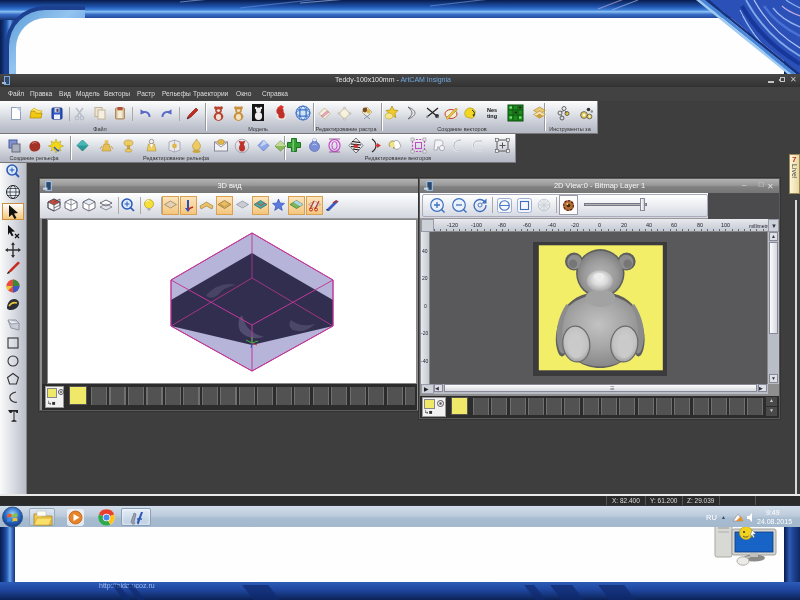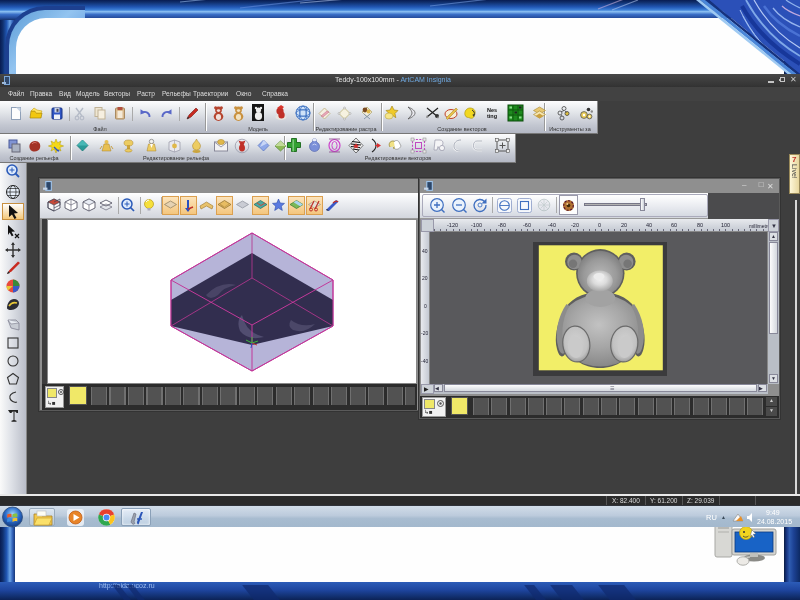--- a/index.html
+++ b/index.html
@@ -480,20 +480,21 @@
           </svg>
         <svg class="abs" style="left:5px;top:226px" width="17" height="17">
             <path d="M11 3C6 4 4 7 5 9.5s4 4.5 7 3.5" fill="none" stroke="#333" stroke-width="1.2"></path>
           </svg>
         <svg class="abs" style="left:5px;top:244px" width="17" height="17">
             <path d="M3 3h10v3h-1.5c-.5-1-1-1.5-2-1.5V13l2 .8v1H6.5v-1l2-.8V4.5c-1 0-1.5.5-2 1.5H5z" fill="#222"></path>
           </svg>
         <div class="abs" style="left:3px;top:263px;width:20px;height:60px"></div>
       </div>
       <div class="abs win" id="win3d" style="left:39px;top:15px;width:381px;height:233px">
+        <div class="wtitle">3D вид</div>
         <svg class="abs" style="left:3px;top:2px" width="10" height="11" viewBox="0 0 9 10">
             <rect x="2" y="0" width="6" height="9" fill="#9ec3ea"></rect>
             <rect x="3" y="1" width="4" height="7" fill="#2c4668"></rect>
             <rect x="0" y="6" width="4" height="2" fill="#c8d8ea"></rect>
           </svg>
         <div class="wtool" style="left:0;top:14px;width:379px;height:26px">
           <svg class="abs" style="left:6px;top:4px" width="17" height="17">
               <path d="M8 2l6 3v6l-6 3-6-3V5z" fill="#f8f8f8" stroke="#445" stroke-width=".8"></path>
               <path d="M8 2l6 3-6 3-6-3z" fill="#c84a38" stroke="#445" stroke-width=".7"></path>
               <path d="M8 8v6M2 5v6l6 3m0-9l6-3v6l-6 3" fill="none" stroke="#445" stroke-width=".7"></path>
@@ -594,20 +595,21 @@
                 <circle cx="4" cy="4" r="2.5" fill="none" stroke="#555"></circle>
                 <circle cx="4" cy="4" r="1" fill="#555"></circle>
               </svg>
             <span class="abs" style="left:1px;top:12px;font-size:6px;color:#333">↳■</span>
           </div>
           <div class="abs" style="left:27px;top:2px;width:18px;height:19px;background:#f0e868;border:1px solid #555"></div>
           <div class="abs" style="left:49px;top:3px;width:324px;height:18px;background:repeating-linear-gradient(90deg,#707070 0,#707070 1px,#525252 1px,#525252 15px,#707070 15px,#707070 16px,#2c2c2c 16px,#2c2c2c 18.5px)"></div>
         </div>
       </div>
       <div class="abs win" id="win2d" style="left:419px;top:15px;width:361px;height:241px">
+        <div class="wtitle">2D View:0 - Bitmap Layer 1</div>
         <svg class="abs" style="left:4px;top:2px" width="10" height="11" viewBox="0 0 9 10">
             <rect x="2" y="0" width="6" height="9" fill="#9ec3ea"></rect>
             <rect x="3" y="1" width="4" height="7" fill="#2c4668"></rect>
             <rect x="0" y="6" width="4" height="2" fill="#c8d8ea"></rect>
           </svg>
         <span class="abs" style="left:322px;top:1px;color:#ddd;font-size:8px;letter-spacing:5px">– □</span>
         <span class="abs" style="left:347px;top:3px;color:#ddd;font-size:8px">✕</span>
         <div class="wtool" style="left:0;top:14px;width:359px;height:26px">
           <div class="abs" style="left:2px;top:1px;width:286px;height:23px;background:linear-gradient(180deg,#ffffff,#e9ebf0 55%,#d6dae2);border:1px solid #aab;border-radius:2px"></div>
           <svg class="abs" style="left:9px;top:4px" width="18" height="18">

